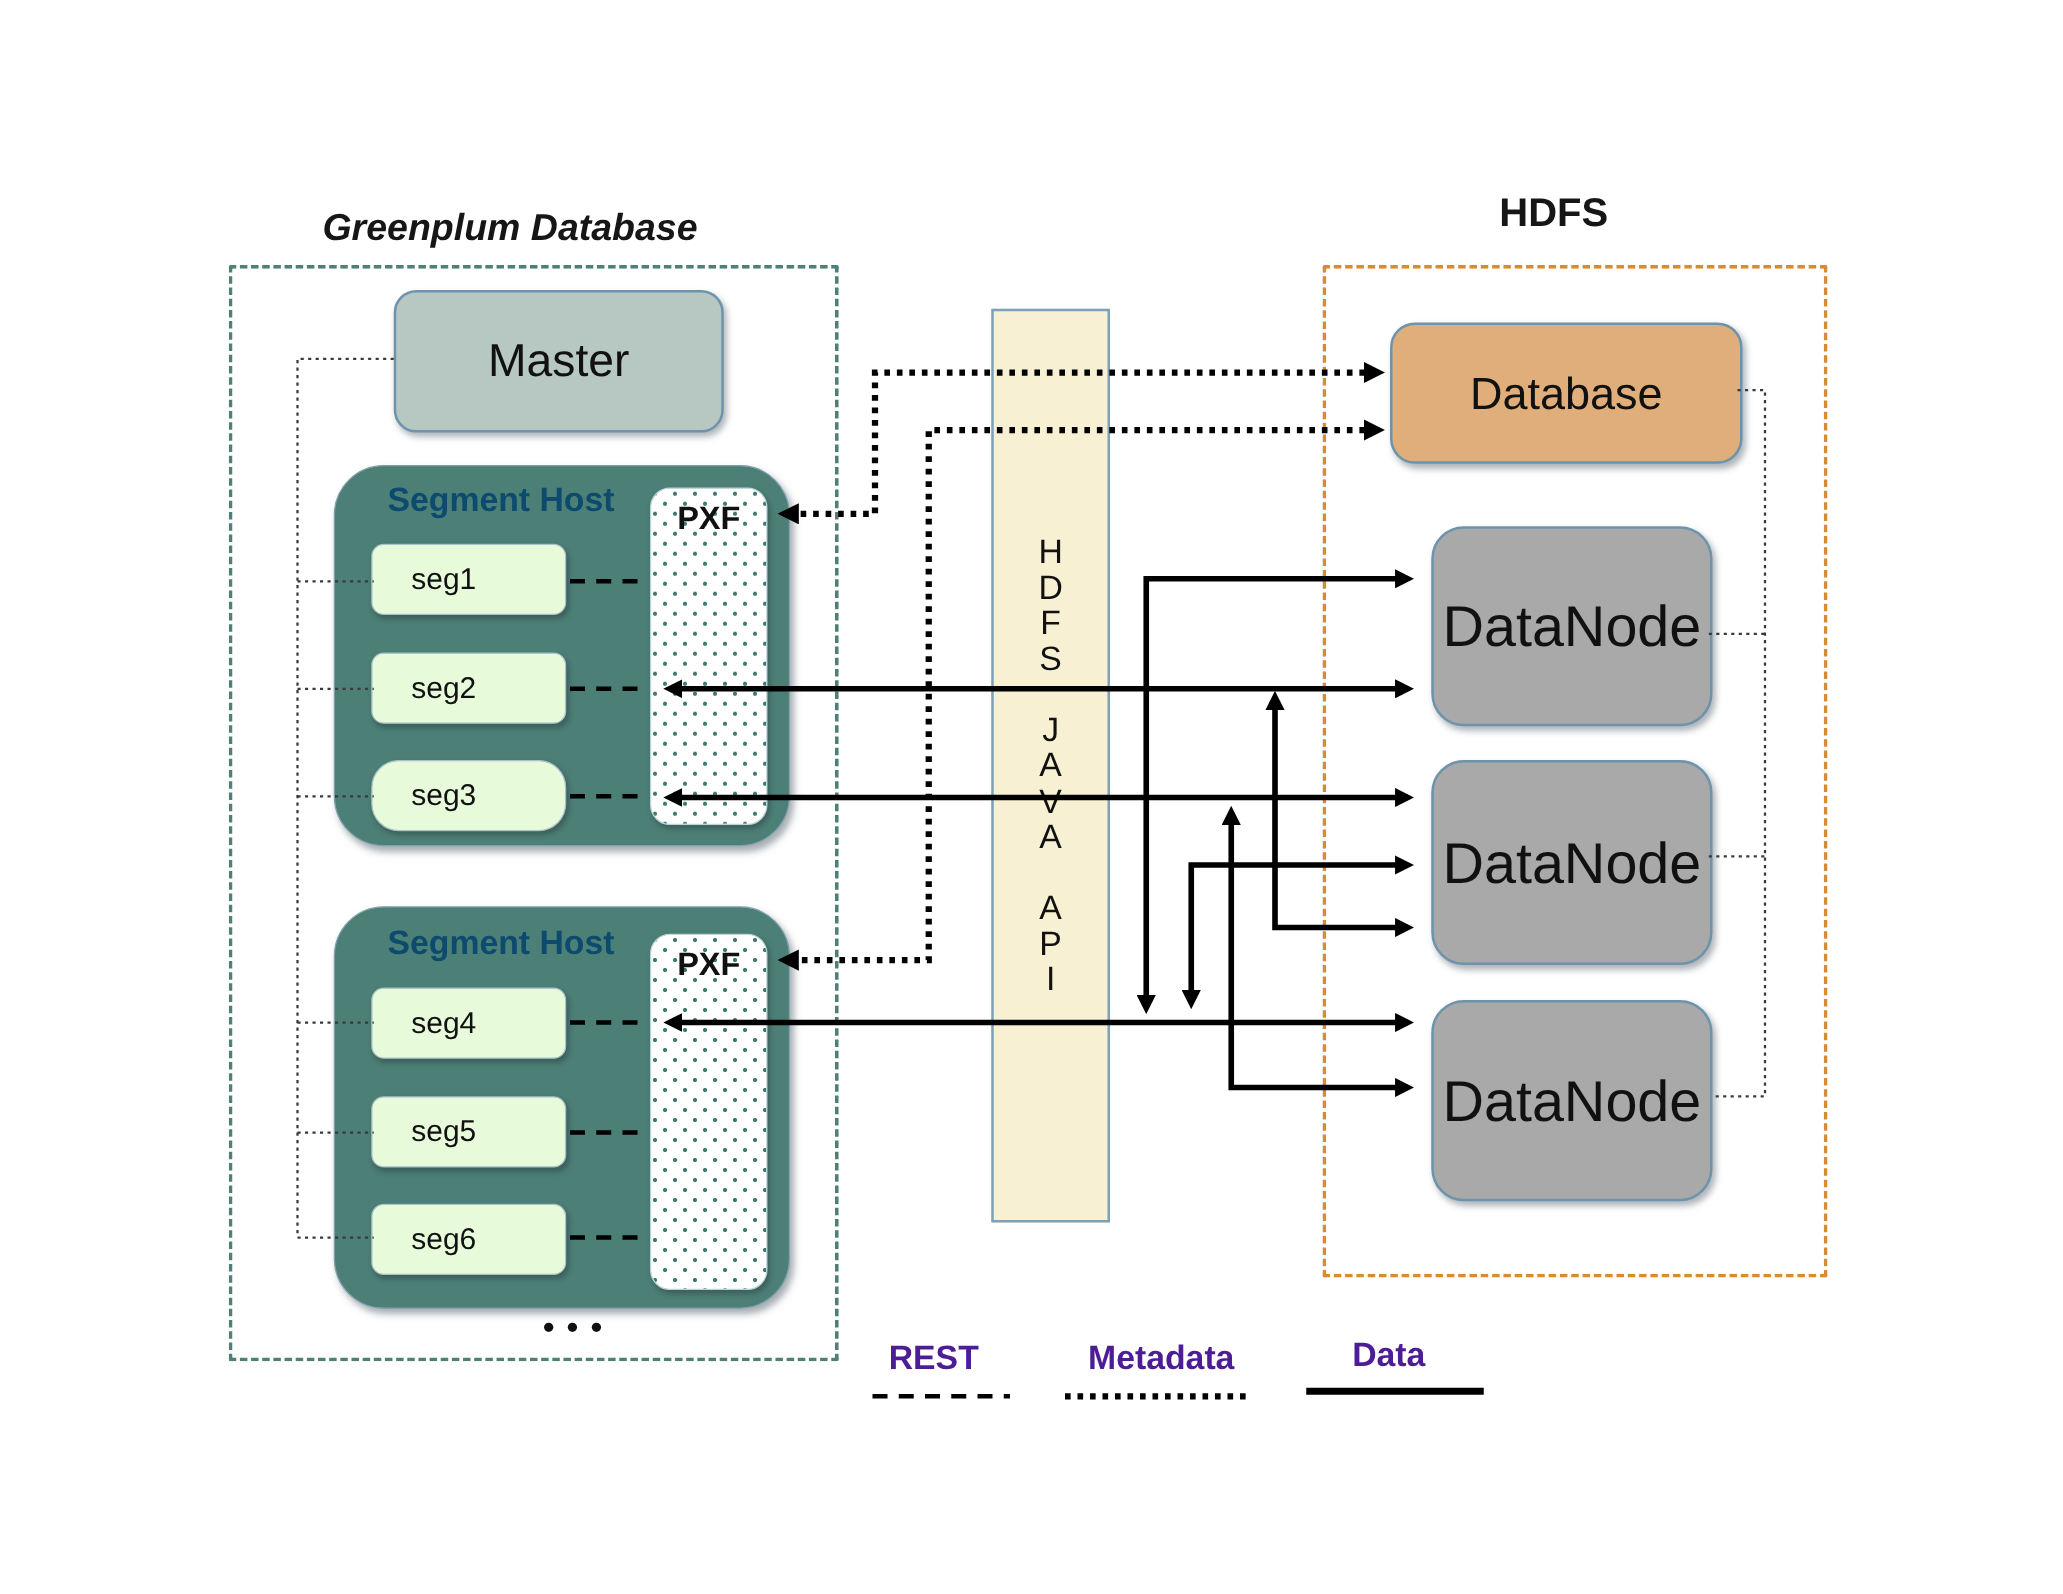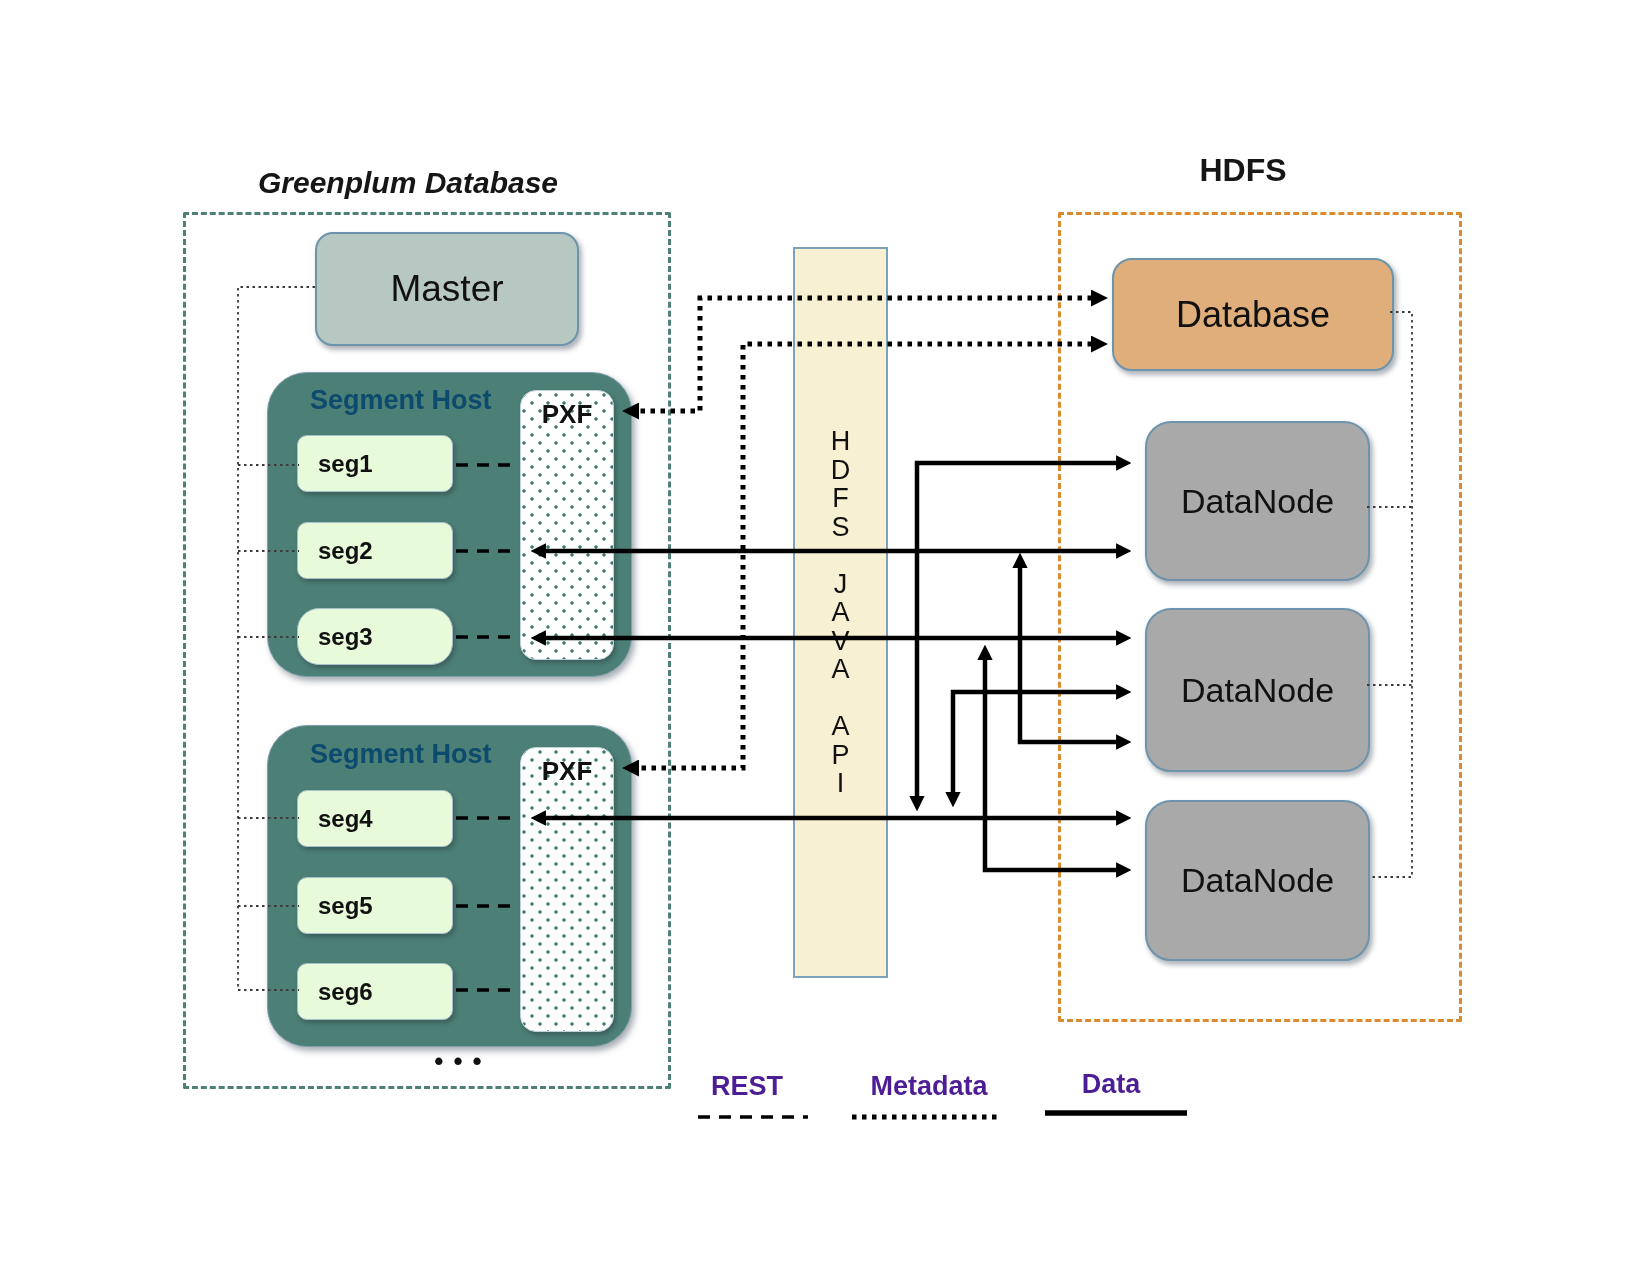--- a/index.html
+++ b/index.html
@@ -16,35 +16,35 @@
   .gp-region{left:183px;top:212px;width:482px;height:871px;border-color:var(--greenplum-border,#4f8078);}
   .hdfs-region{left:1058px;top:212px;width:398px;height:804px;border-color:var(--hdfs-border,#db8b2f);}
 
   .node{border:2.5px solid var(--node-border,#6d94ab);box-shadow:2.5px 3.5px 5px rgba(80,92,104,.45);
         display:flex;align-items:center;justify-content:center;z-index:2;}
   .master{left:315px;top:232px;width:260px;height:110px;border-radius:18px;
           background:var(--master-fill,#b7c7c2);font-size:37px;font-weight:500;}
   .namenode{left:1112px;top:258px;width:278px;height:109px;border-radius:20px;
           background:var(--namenode-fill,#dfae7a);font-size:36px;font-weight:500;}
   .datanode{left:1145px;width:221px;border-radius:26px;background:var(--datanode-fill,#a9a9a9);
-          font-size:34px;font-weight:500;}
+          font-size:46px;font-weight:500;}
   .dn1{top:421px;height:156px;}
   .dn2{top:608px;height:160px;}
   .dn3{top:800px;height:157px;}
 
   .seghost{left:267px;width:363px;border-radius:40px;background:var(--segment-host-fill,#4c7f76);
            border:1px solid #7fa0ad;box-shadow:3px 4px 6px rgba(80,92,104,.5);z-index:2;}
   .sh1{top:372px;height:303px;}
   .sh2{top:725px;height:320px;}
   .seghost-label{font-size:27px;font-weight:600;color:#0c4a6e;z-index:3;}
   .shl1{left:310px;top:385px;} .shl2{left:310px;top:739px;}
 
   .seg{left:297px;width:156px;height:57px;border-radius:10px;background:var(--segment-fill,#e7fad9);
        border:1.5px solid #a9c0ca;box-shadow:2px 3px 4px rgba(40,60,60,.45);
-       display:flex;align-items:center;font-size:24px;font-weight:700;padding-left:20px;
+       display:flex;align-items:center;font-size:24px;font-weight:400;padding-left:31px;
        box-sizing:border-box;z-index:3;}
   .seg1{top:435px;} .seg2{top:522px;} .seg3{top:608px;border-radius:22px;}
   .seg4{top:790px;} .seg5{top:877px;} .seg6{top:963px;}
 
   .pxf{width:92px;border-radius:16px;border:1.5px solid #bfd3da;z-index:3;
        background-color:#fff;
        background-image:radial-gradient(var(--pxf-dot,#3f7a70) 1.4px,transparent 1.9px),
                         radial-gradient(var(--pxf-dot,#3f7a70) 1.4px,transparent 1.9px);
        background-size:16px 16px;background-position:3px 4px,11px 12px;
        box-shadow:2px 3px 4px rgba(40,60,60,.45);

